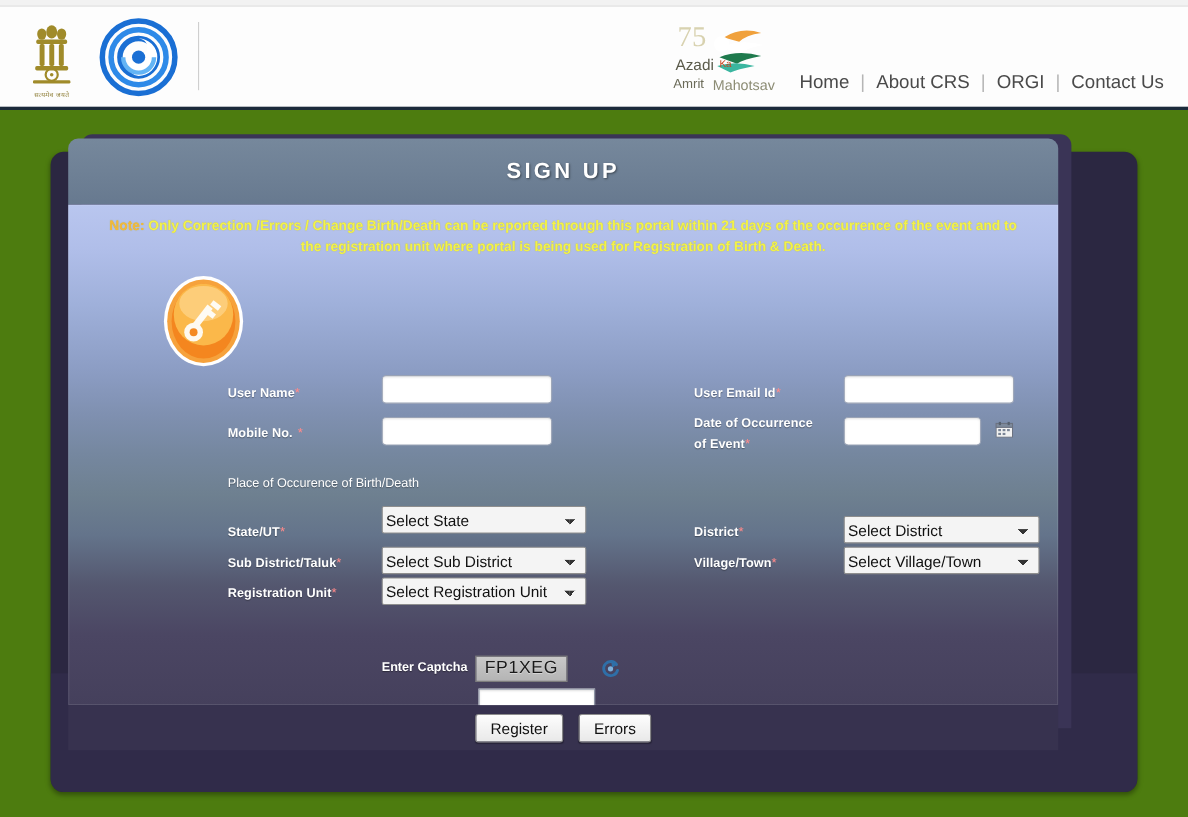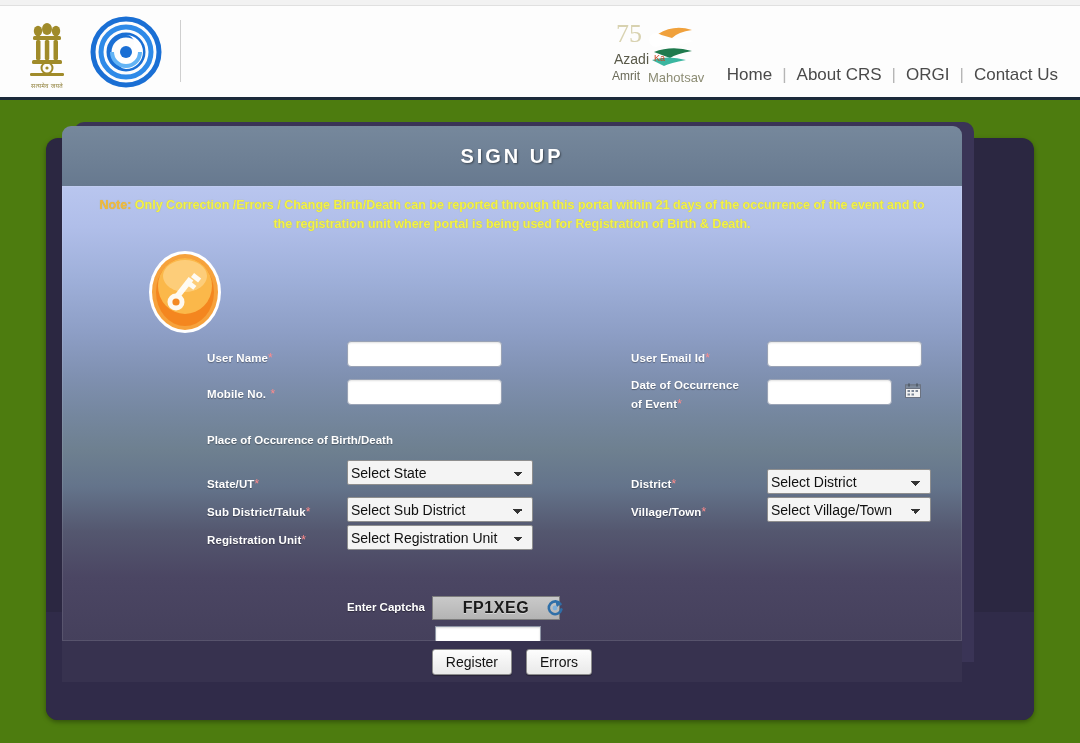--- a/index.html
+++ b/index.html
@@ -215,50 +215,50 @@
     padding: 0 3px;
     font-family: "Liberation Sans", sans-serif;
     appearance: none; -webkit-appearance: none;
     background-image:
       linear-gradient(45deg, transparent 50%, #333 50%),
       linear-gradient(135deg, #333 50%, transparent 50%);
     background-position: calc(100% - 14px) 11px, calc(100% - 9px) 11px;
     background-size: 5px 5px, 5px 5px;
     background-repeat: no-repeat;
   }
-  .ddl.wide { width: 164px; }
+  .ddl.wide { width: 178px; }
 
   .cal-icon {
     display: inline-block; vertical-align: middle;
     width: 16px; height: 15px; margin-left: 5px;
     cursor: pointer;
   }
 
   .section-head {
-    font-size: 11.5px; font-weight: bold; color: #ffffff;
+    font-size: 11.5px; font-weight: normal; color: #ffffff;
     text-shadow: 0 1px 1px rgba(0,0,0,.35);
     font-family: "Liberation Sans", sans-serif;
   }
 
   
   .captcha-row { position: absolute; left: 0; right: 0; top: 330px; }
   .captcha-label {
     position: absolute; left: 285px; top: 5px;
     font-size: 11.5px; font-weight: bold; color: #ffffff;
     text-shadow: 0 1px 1px rgba(0,0,0,.4);
     font-family: "Liberation Sans", sans-serif;
   }
   .captcha-img {
     position: absolute; left: 370px; top: 0;
-    width: 128px; height: 24px;
+    width: 84px; height: 24px;
     background: linear-gradient(180deg,#c9c9c9,#b4b4b4);
     border: 1px solid #7d7d7d;
     display: flex; align-items: center; justify-content: center;
     font-family: "Liberation Sans", sans-serif;
-    font-size: 16px; font-weight: bold; color: #1a1a1a;
+    font-size: 16px; font-weight: normal; color: #1a1a1a;
     letter-spacing: .6px;
     text-shadow: 0 1px 0 rgba(255,255,255,.4);
   }
   .captcha-refresh {
     position: absolute; left: 484px; top: 3px;
     width: 18px; height: 18px; cursor: pointer;
   }
   .captcha-input {
     position: absolute; left: 373px; top: 30px;
     width: 106px; height: 26px;

